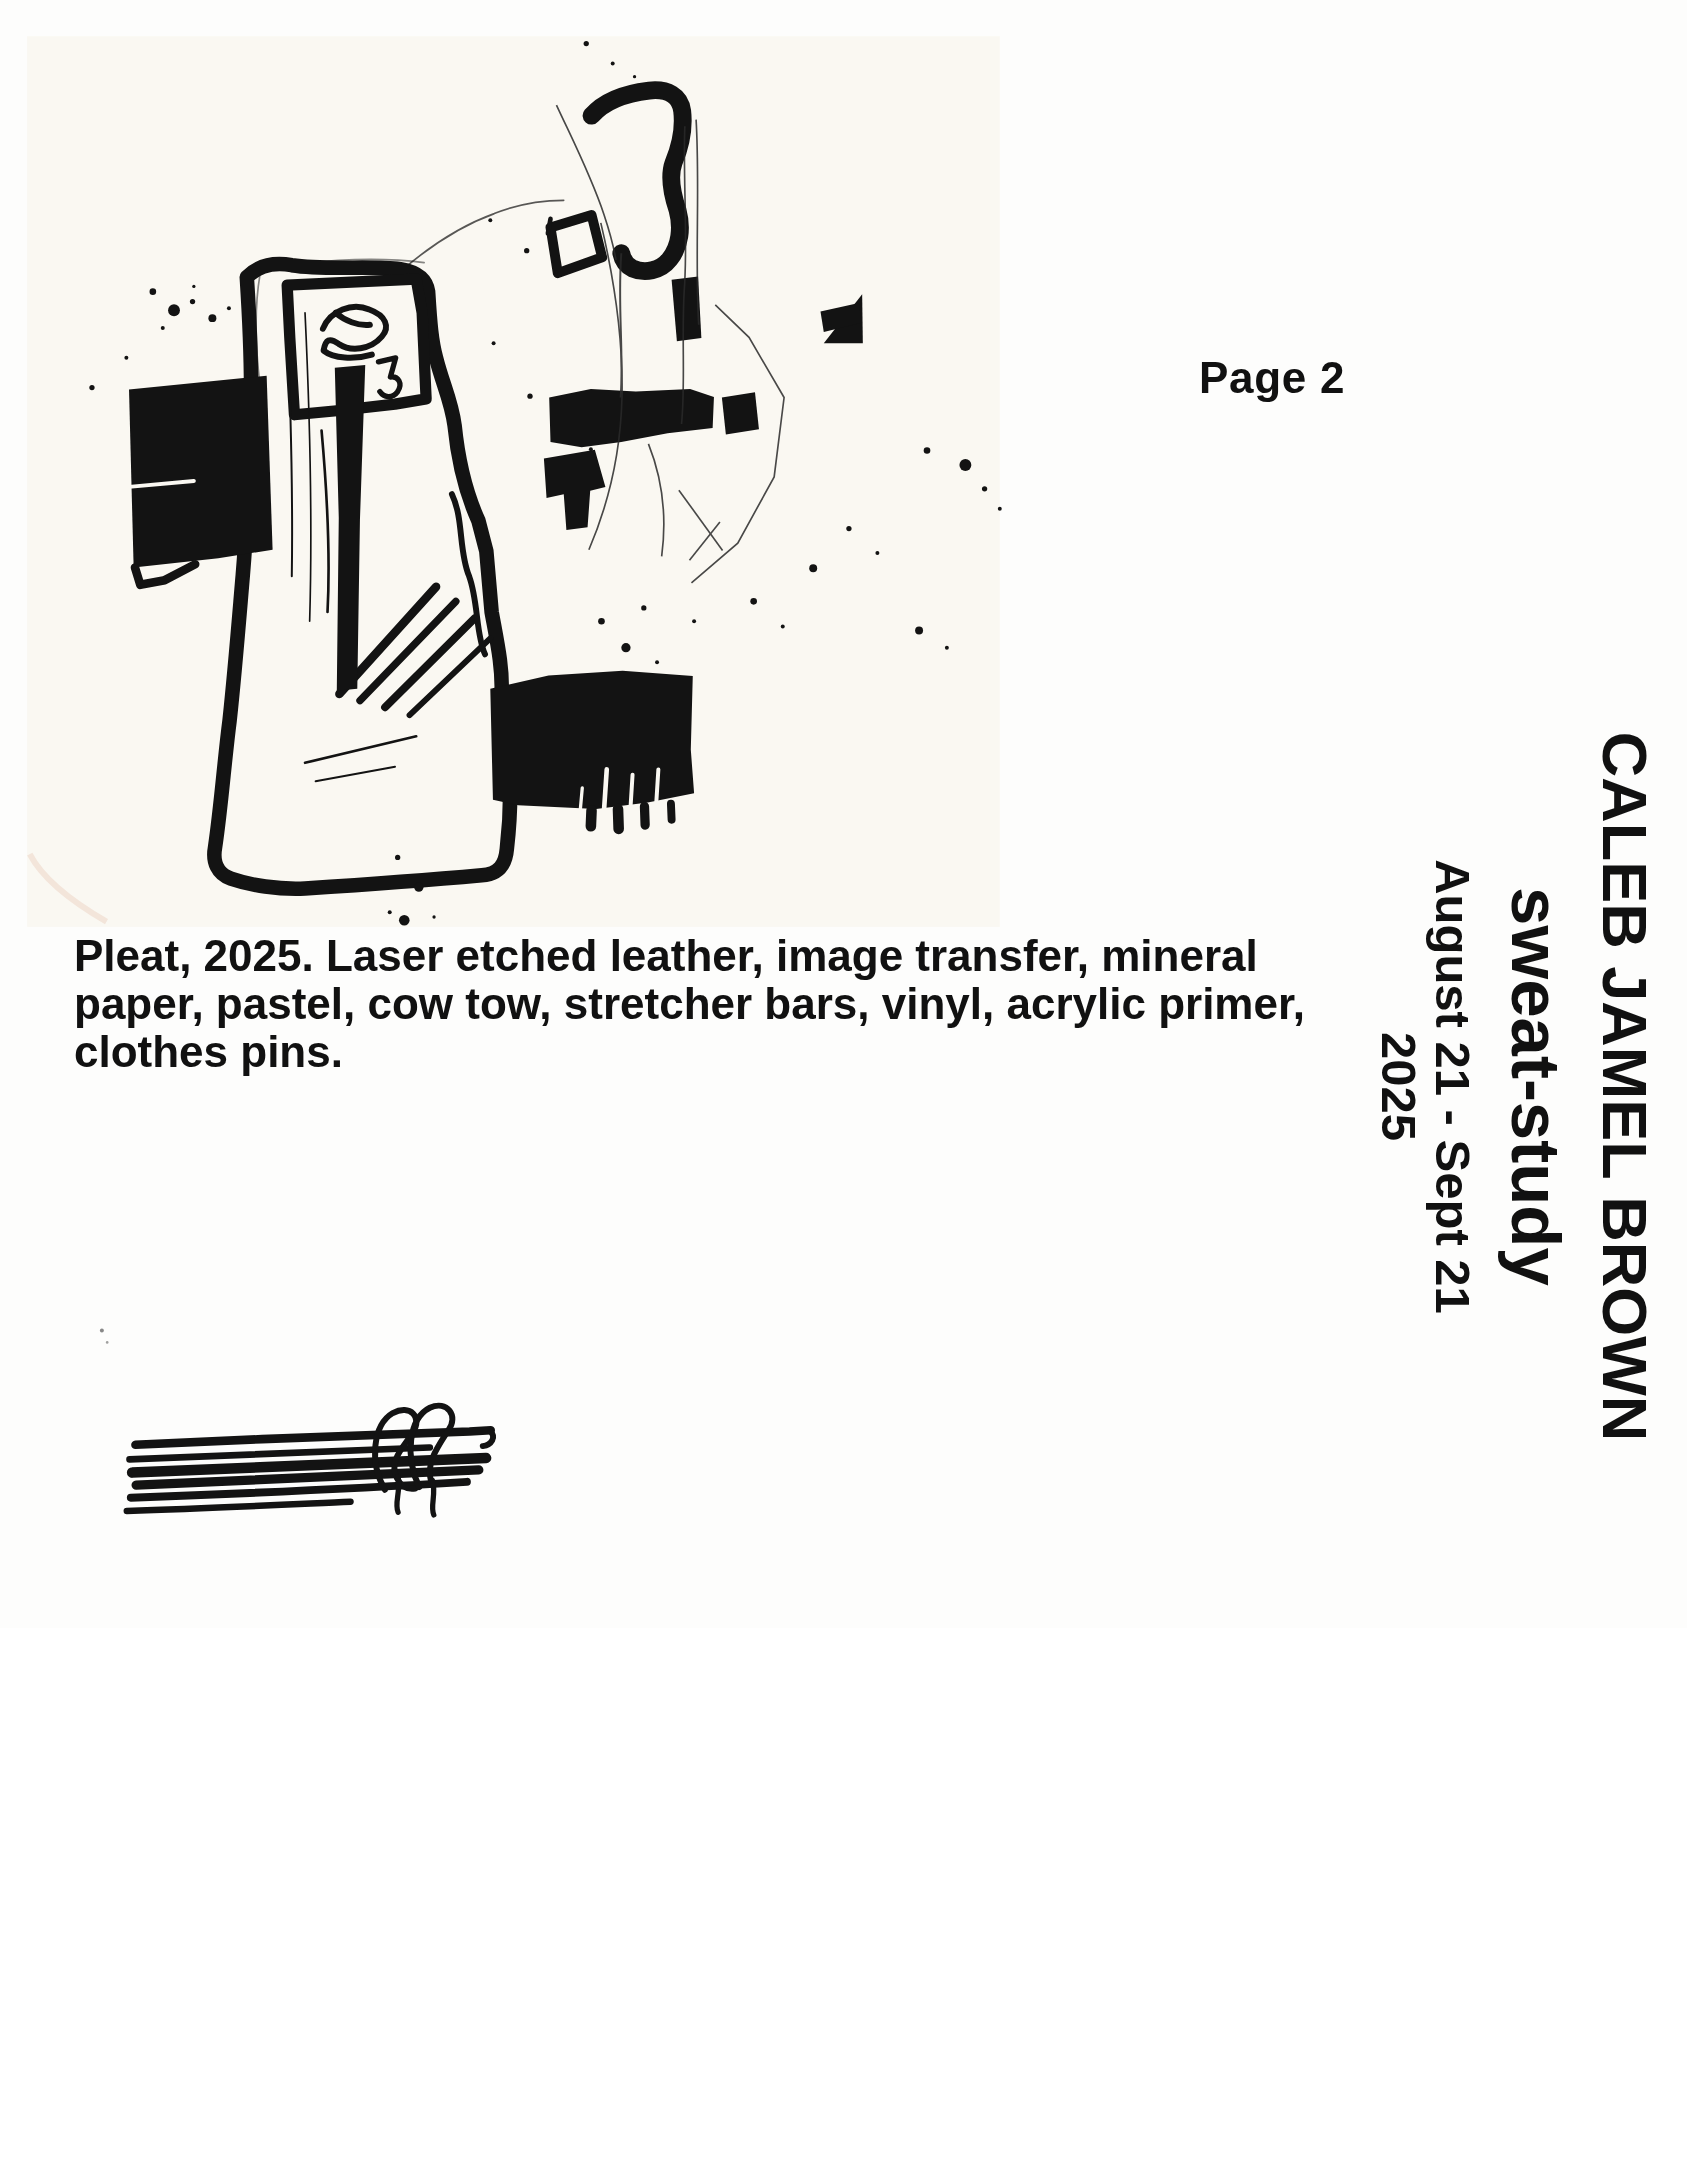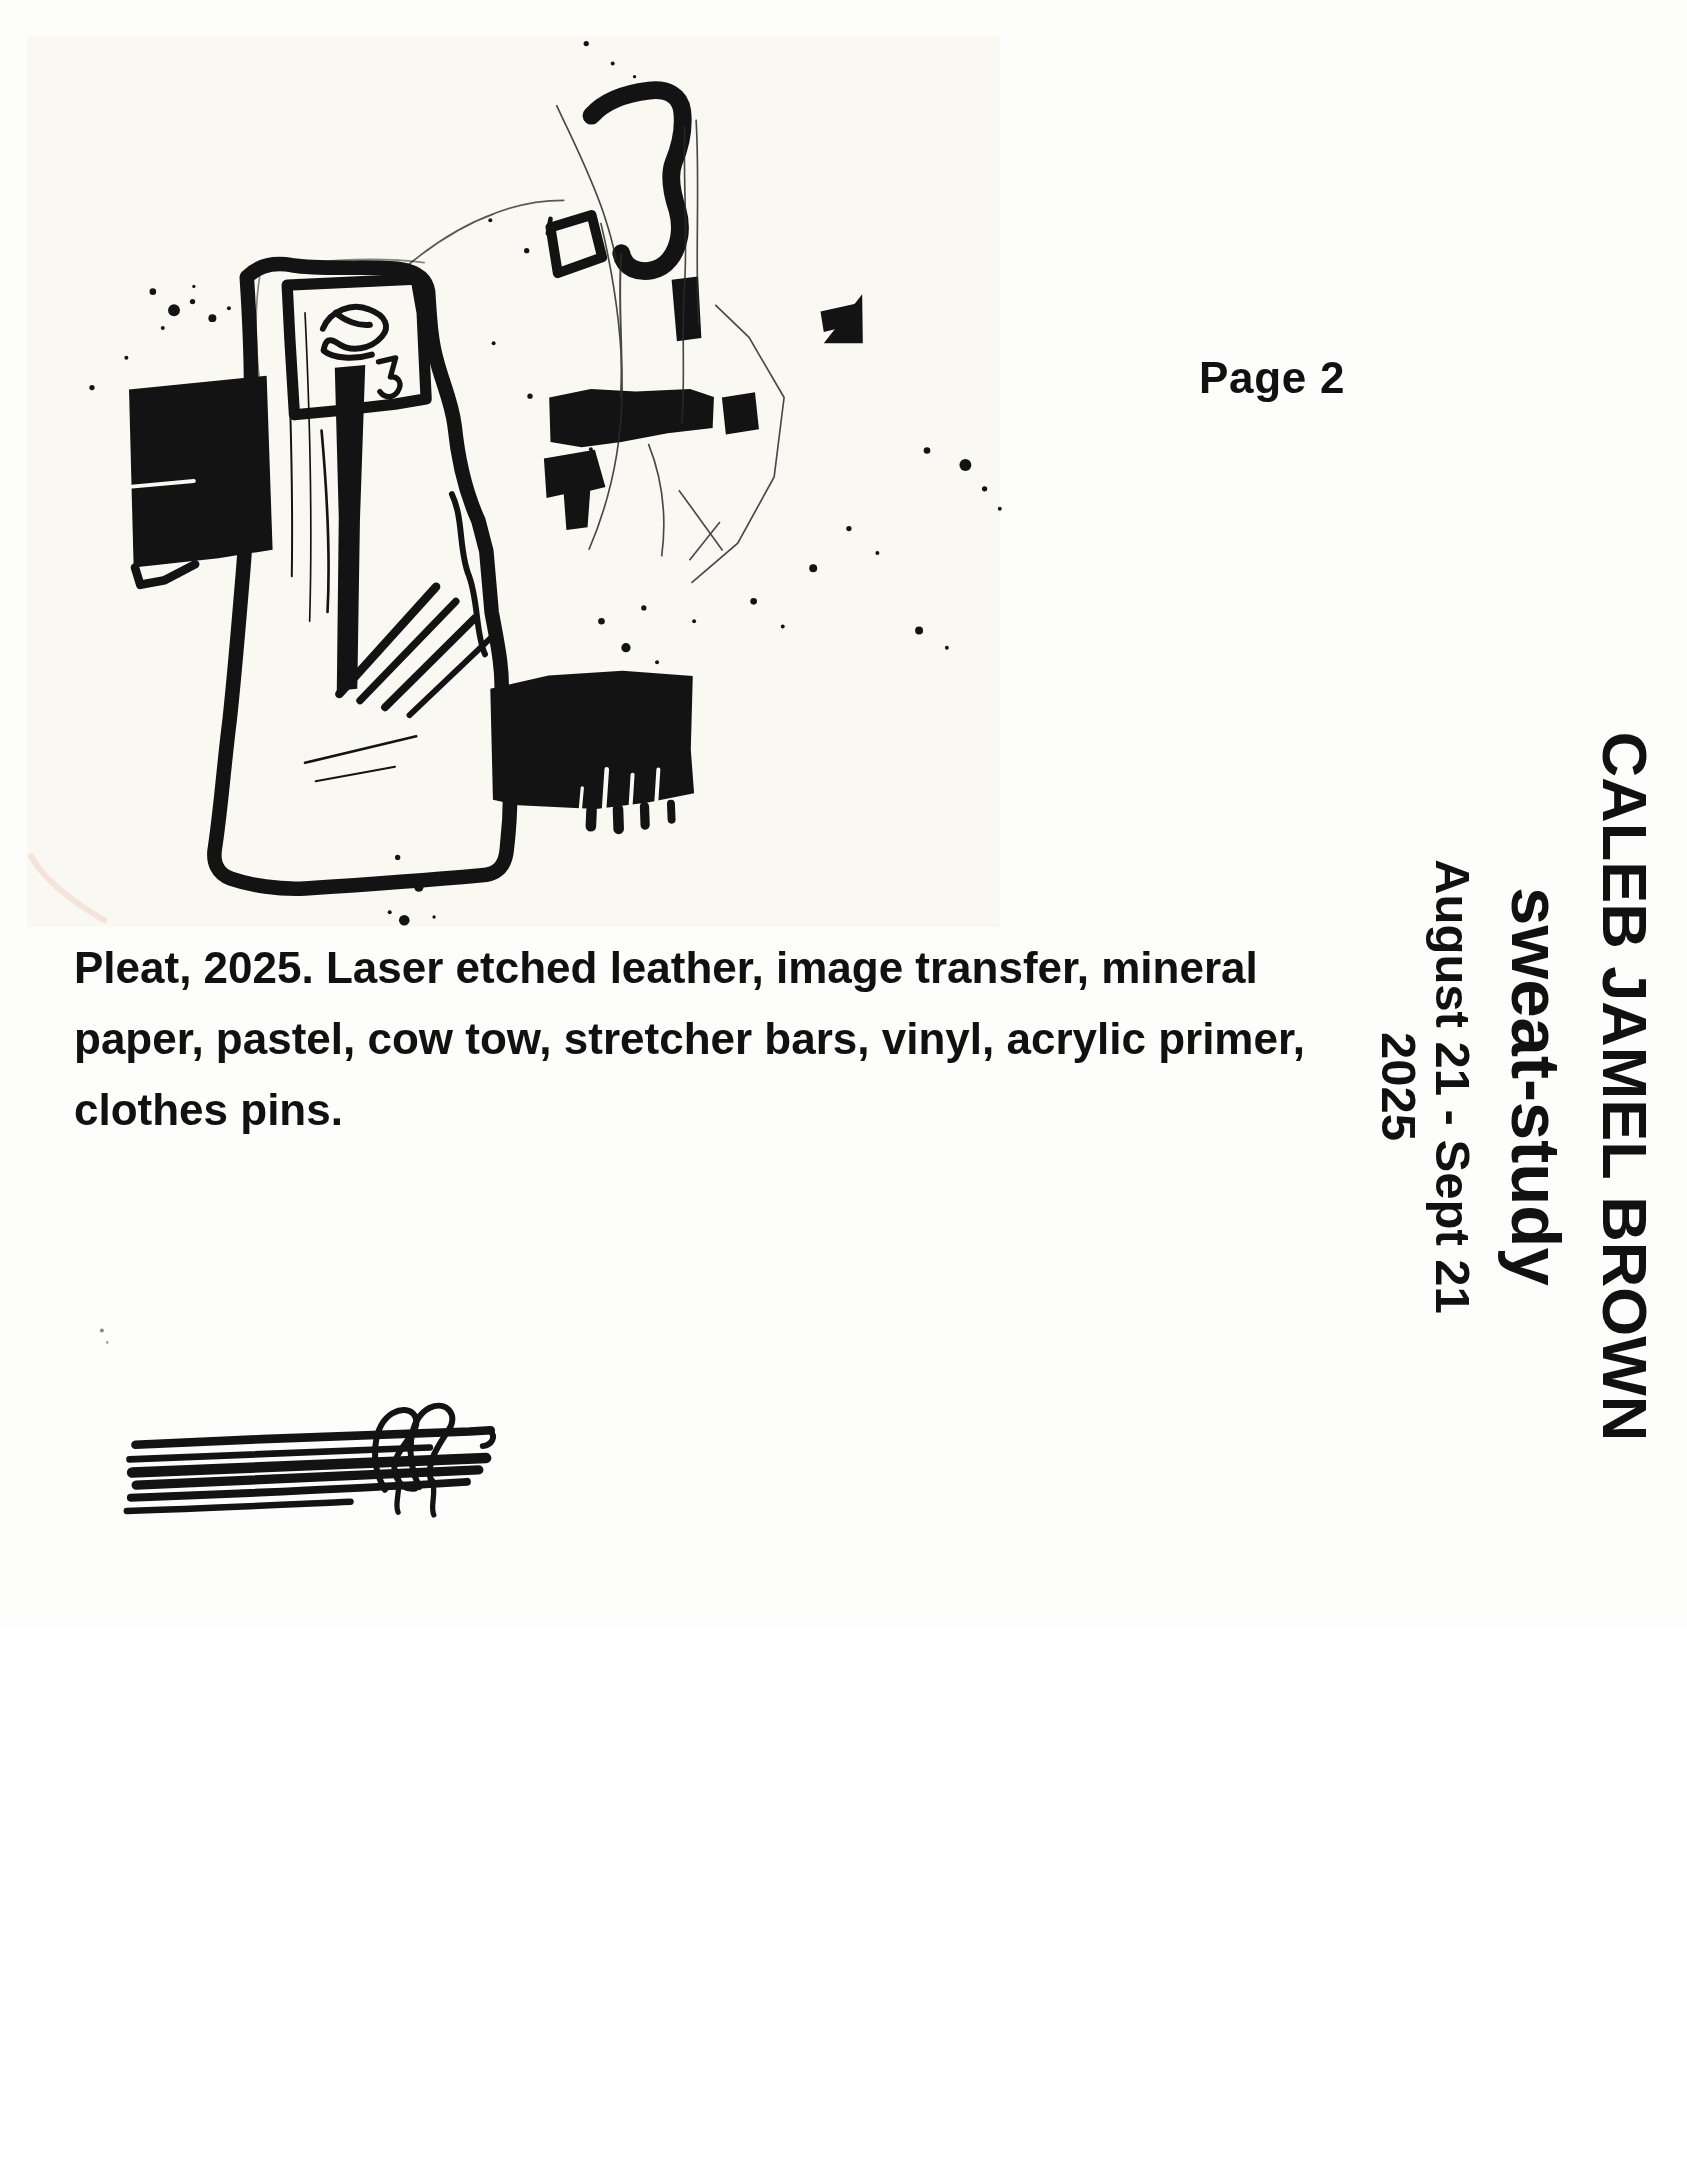--- a/index.html
+++ b/index.html
@@ -3,21 +3,21 @@
 <meta charset="utf-8">
 <style>
   html,body{margin:0;padding:0;background:#ffffff;}
   #page{
     position:relative;width:1687px;height:1628px;overflow:hidden;
     background:#fdfdfc;color:#111;
     font-family:"Liberation Sans",sans-serif;font-weight:bold;
   }
   .abs{position:absolute;}
   #page-number{left:1199px;top:353px;font-size:44px;letter-spacing:0.7px;}
-  .caption{font-size:44px;line-height:71px;white-space:pre-line;letter-spacing:0;}
+  .caption{font-size:44px;line-height:48px;white-space:pre-line;letter-spacing:0;}
   #caption-1{left:74px;top:932px;}
   #caption-2{left:98px;top:1731px;}
   
   #exh-block{
     left:1133px;top:943px;width:794px;height:287px;
     transform:rotate(90deg);text-align:center;
   }
   .exh-artist{font-size:63px;line-height:99px;}
   .exh-title{font-size:69px;line-height:79px;}
   .exh-dates{font-size:49px;line-height:86px;}

